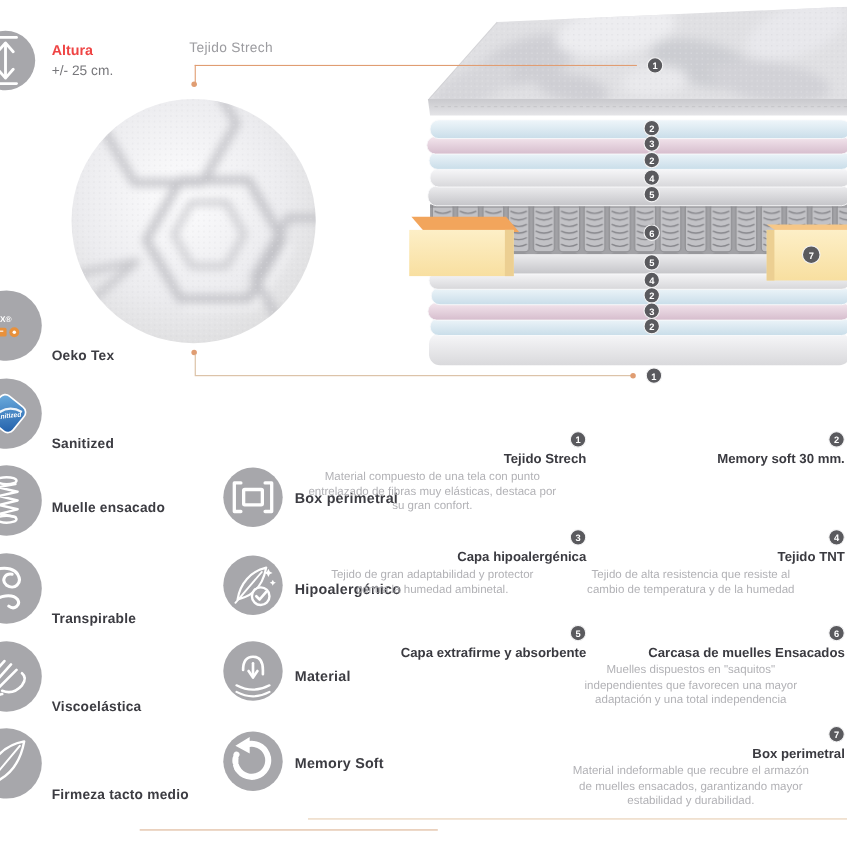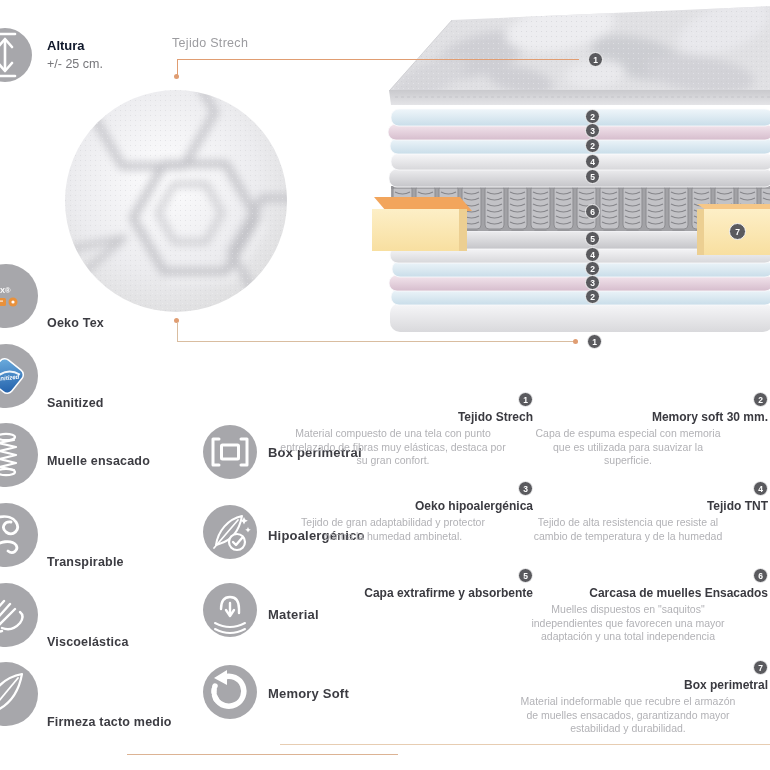--- a/index.html
+++ b/index.html
@@ -18,21 +18,21 @@
          font-size:8.5px;font-weight:bold;display:flex;align-items:center;justify-content:center;
          border:1px solid #f4f4f5;box-sizing:border-box;z-index:6;}
   
   .desc{position:absolute;text-align:right;z-index:5;}
   .desc-badge{width:15px;height:15px;border-radius:50%;background:#5a5a5e;color:#fff;font-size:8.5px;
               font-weight:bold;display:flex;align-items:center;justify-content:center;margin-left:auto;
               border:1px solid #f4f4f5;box-sizing:border-box;}
   .desc-title{font-weight:bold;font-size:12px;color:#3a3a40;margin-top:3px;line-height:15px;}
   .desc-text{font-size:10.5px;color:#b2b2b6;line-height:13.5px;white-space:pre-line;margin-top:2px;text-align:center;}
   
-  .altura-title{position:absolute;left:47px;top:38px;font-weight:bold;font-size:13px;color:#0f172a;}
+  .altura-title{position:absolute;left:47px;top:38px;font-weight:bold;font-size:13px;color:#ef4444;}
   .altura-value{position:absolute;left:47px;top:57px;font-size:12.5px;color:#77777b;}
   .fabric-callout{position:absolute;left:172px;top:36px;font-size:12.5px;color:#9c9ca0;letter-spacing:.3px;}
   
   .hline,.vline{position:absolute;background:#e09d72;z-index:4;}
   .hline{height:1px;} .vline{width:1px;}
   .tan{background:#d9bda0;}
   .dot{position:absolute;width:5px;height:5px;border-radius:50%;background:#e09d72;z-index:4;}
   .divider{position:absolute;height:1px;z-index:2;}
   svg{display:block;}
 </style>
@@ -317,27 +317,24 @@
   <div class="desc" style="left:253px;top:392px;width:280px">
     <div class="desc-badge">1</div>
     <div class="desc-title">Tejido Strech</div>
     <div class="desc-text">Material compuesto de una tela con punto
 entrelazado de fibras muy elásticas, destaca por
 su gran confort.</div>
   </div>
   <div class="desc" style="left:488px;top:392px;width:280px">
     <div class="desc-badge">2</div>
     <div class="desc-title">Memory soft 30 mm.</div>
-    <div class="desc-text">Capa de espuma especial con memoria
-que es utilizada para suavizar la
-superficie.</div>
   </div>
   <div class="desc" style="left:253px;top:481px;width:280px">
     <div class="desc-badge">3</div>
-    <div class="desc-title">Oeko hipoalergénica</div>
+    <div class="desc-title">Capa hipoalergénica</div>
     <div class="desc-text">Tejido de gran adaptabilidad y protector
 contra la humedad ambinetal.</div>
   </div>
   <div class="desc" style="left:488px;top:481px;width:280px">
     <div class="desc-badge">4</div>
     <div class="desc-title">Tejido TNT</div>
     <div class="desc-text">Tejido de alta resistencia que resiste al
 cambio de temperatura y de la humedad</div>
   </div>
   <div class="desc" style="left:253px;top:568px;width:280px">

